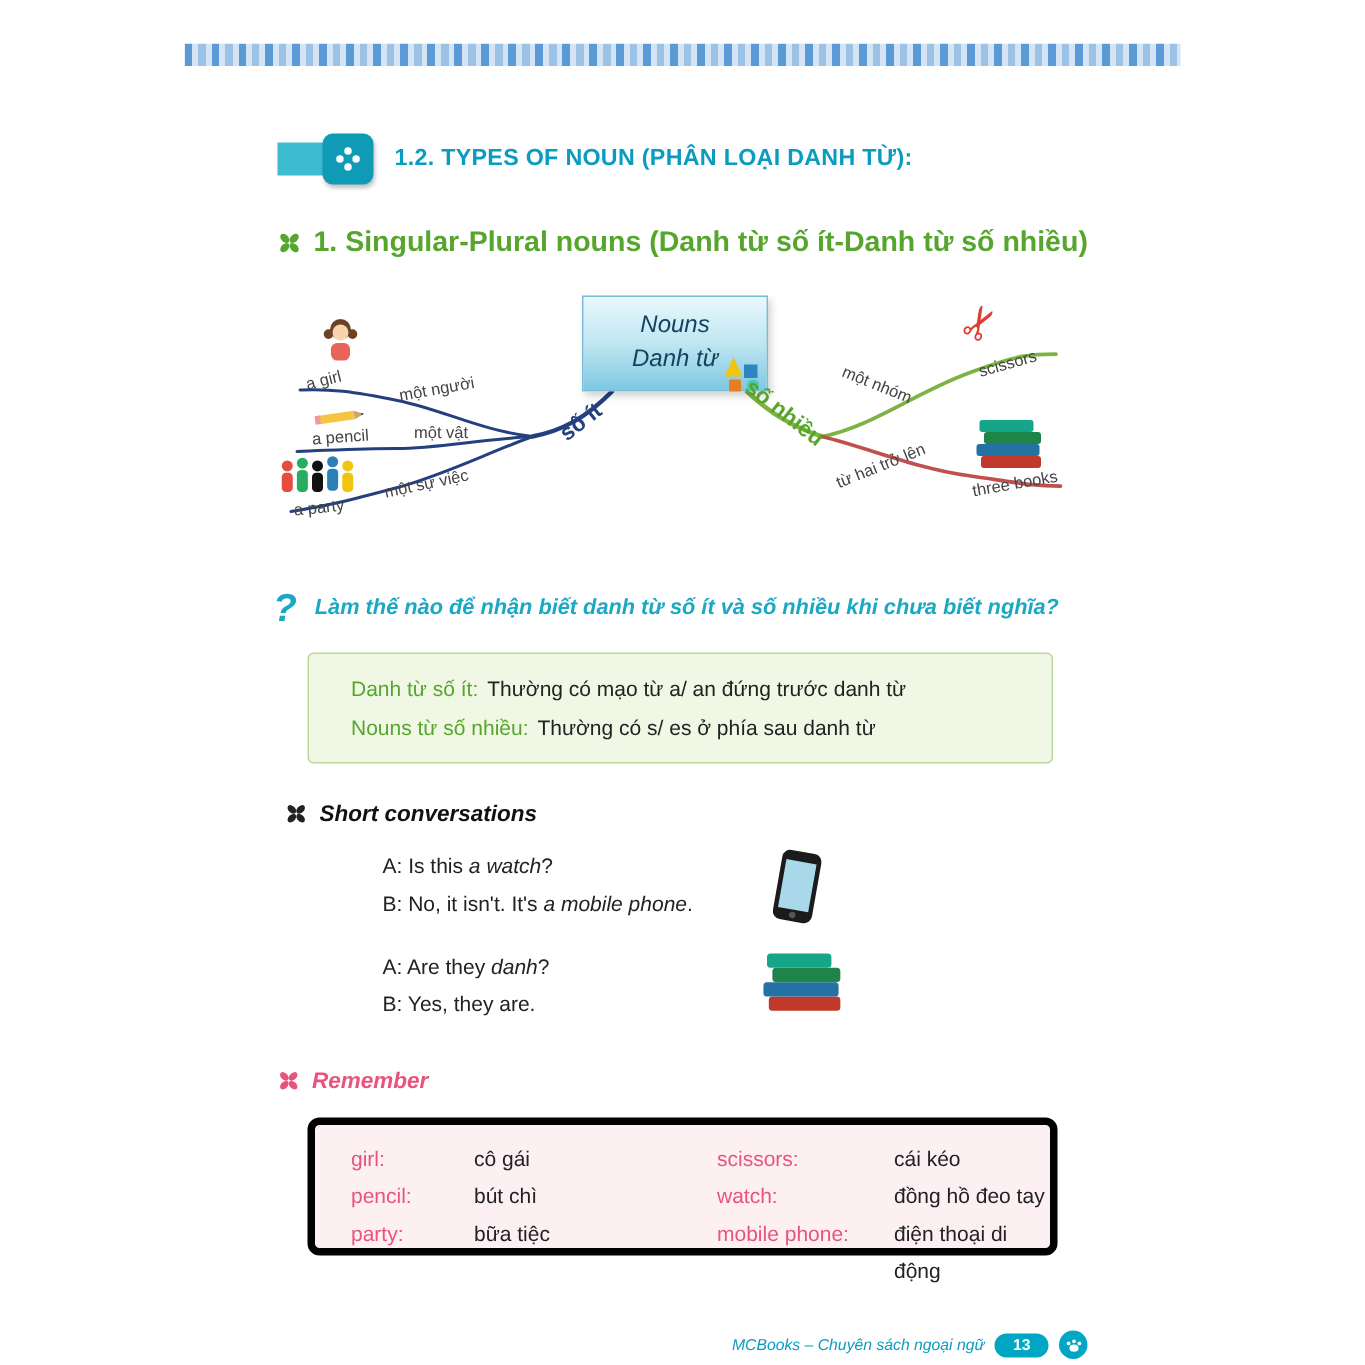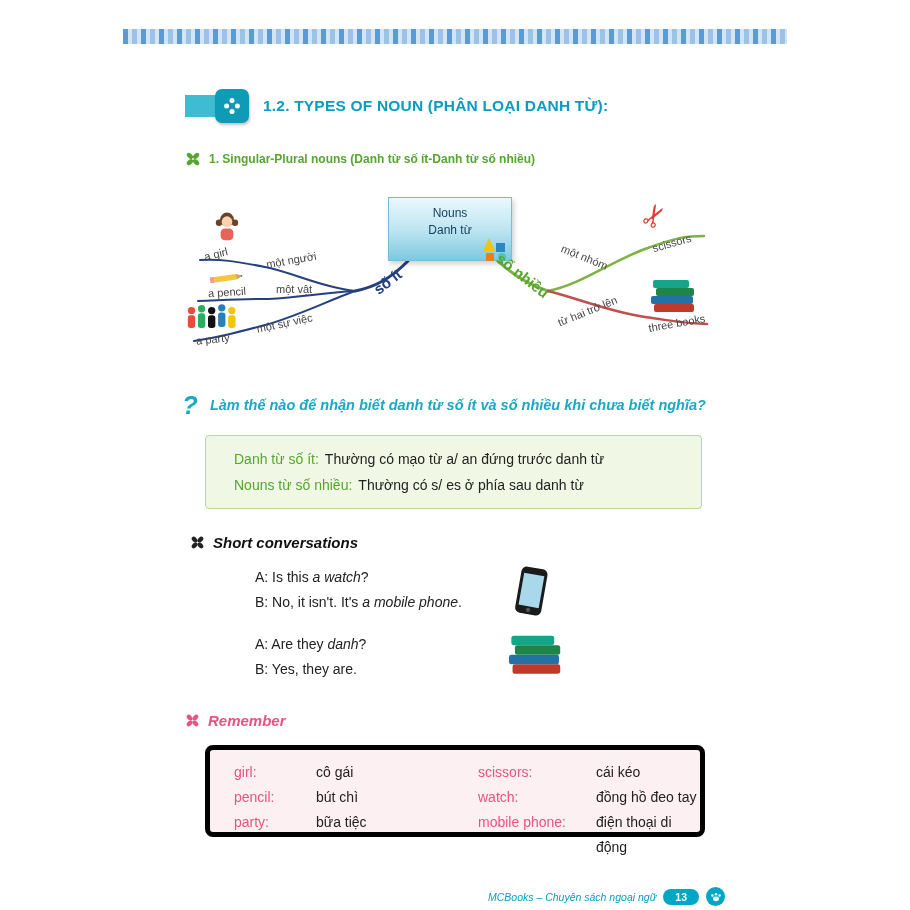--- a/index.html
+++ b/index.html
@@ -13,30 +13,30 @@
 
   
   .header-row { position:absolute; top:60px; left:185px; display:flex; align-items:center; }
   .header-bar { width:42px; height:22px; background:#3ebcd2; }
   .header-icon { width:34px; height:34px; margin-left:-12px; background:#0f9bb5; border-radius:7px;
     display:flex; align-items:center; justify-content:center; box-shadow:1px 2px 3px rgba(0,0,0,.25); }
   .header-title { margin-left:14px; color:#0a9cc0; font-size:15.5px; font-weight:bold; letter-spacing:.2px; }
 
   
   .section-row { position:absolute; top:122px; left:185px; display:flex; align-items:center; gap:8px; }
-  .section-title { color:#56a62e; font-size:12px; font-weight:bold; }
+  .section-title { color:#56a62e; font-size:19px; font-weight:bold; }
 
   
   .mindmap { position:absolute; top:158px; left:180px; width:545px; height:210px; }
   .mindmap svg.curves { position:absolute; left:0; top:0; }
   .mm { position:absolute; font-size:11px; color:#444; white-space:nowrap; }
   .mm-box { position:absolute; left:208px; top:10px; width:124px; height:64px; text-align:center; padding-top:7px;
     background:linear-gradient(180deg,#eaf8fd 0%,#bfe6f2 50%,#7ec8e0 100%);
     border:1px solid #79bcd6; box-shadow:2px 3px 5px rgba(0,0,0,.18); }
-  .mm-box .mm-line { font-size:12px; color:#14425f; line-height:1.45; }
+  .mm-box .mm-line { font-size:16px; color:#14425f; line-height:1.45;font-style:italic; }
   .lbl-so-it { left:192px; top:86px; transform:rotate(-38deg); color:#24407e; font-weight:bold; font-size:15px; }
   .lbl-so-nhieu { left:312px; top:80px; transform:rotate(38deg); color:#56a62e; font-weight:bold; font-size:15px; }
   .icon-girl { left:34px; top:24px; }
   .lbl-a-girl { left:24px; top:61px; transform:rotate(-14deg); }
   .lbl-mot-nguoi { left:86px; top:67px; transform:rotate(-10deg); }
   .icon-pencil { left:30px; top:86px; transform:rotate(-8deg); }
   .lbl-a-pencil { left:28px; top:99px; transform:rotate(-4deg); }
   .lbl-mot-vat { left:96px; top:96px; }
   .icon-party { left:6px; top:116px; }
   .lbl-a-party { left:16px; top:146px; transform:rotate(-6deg); }

